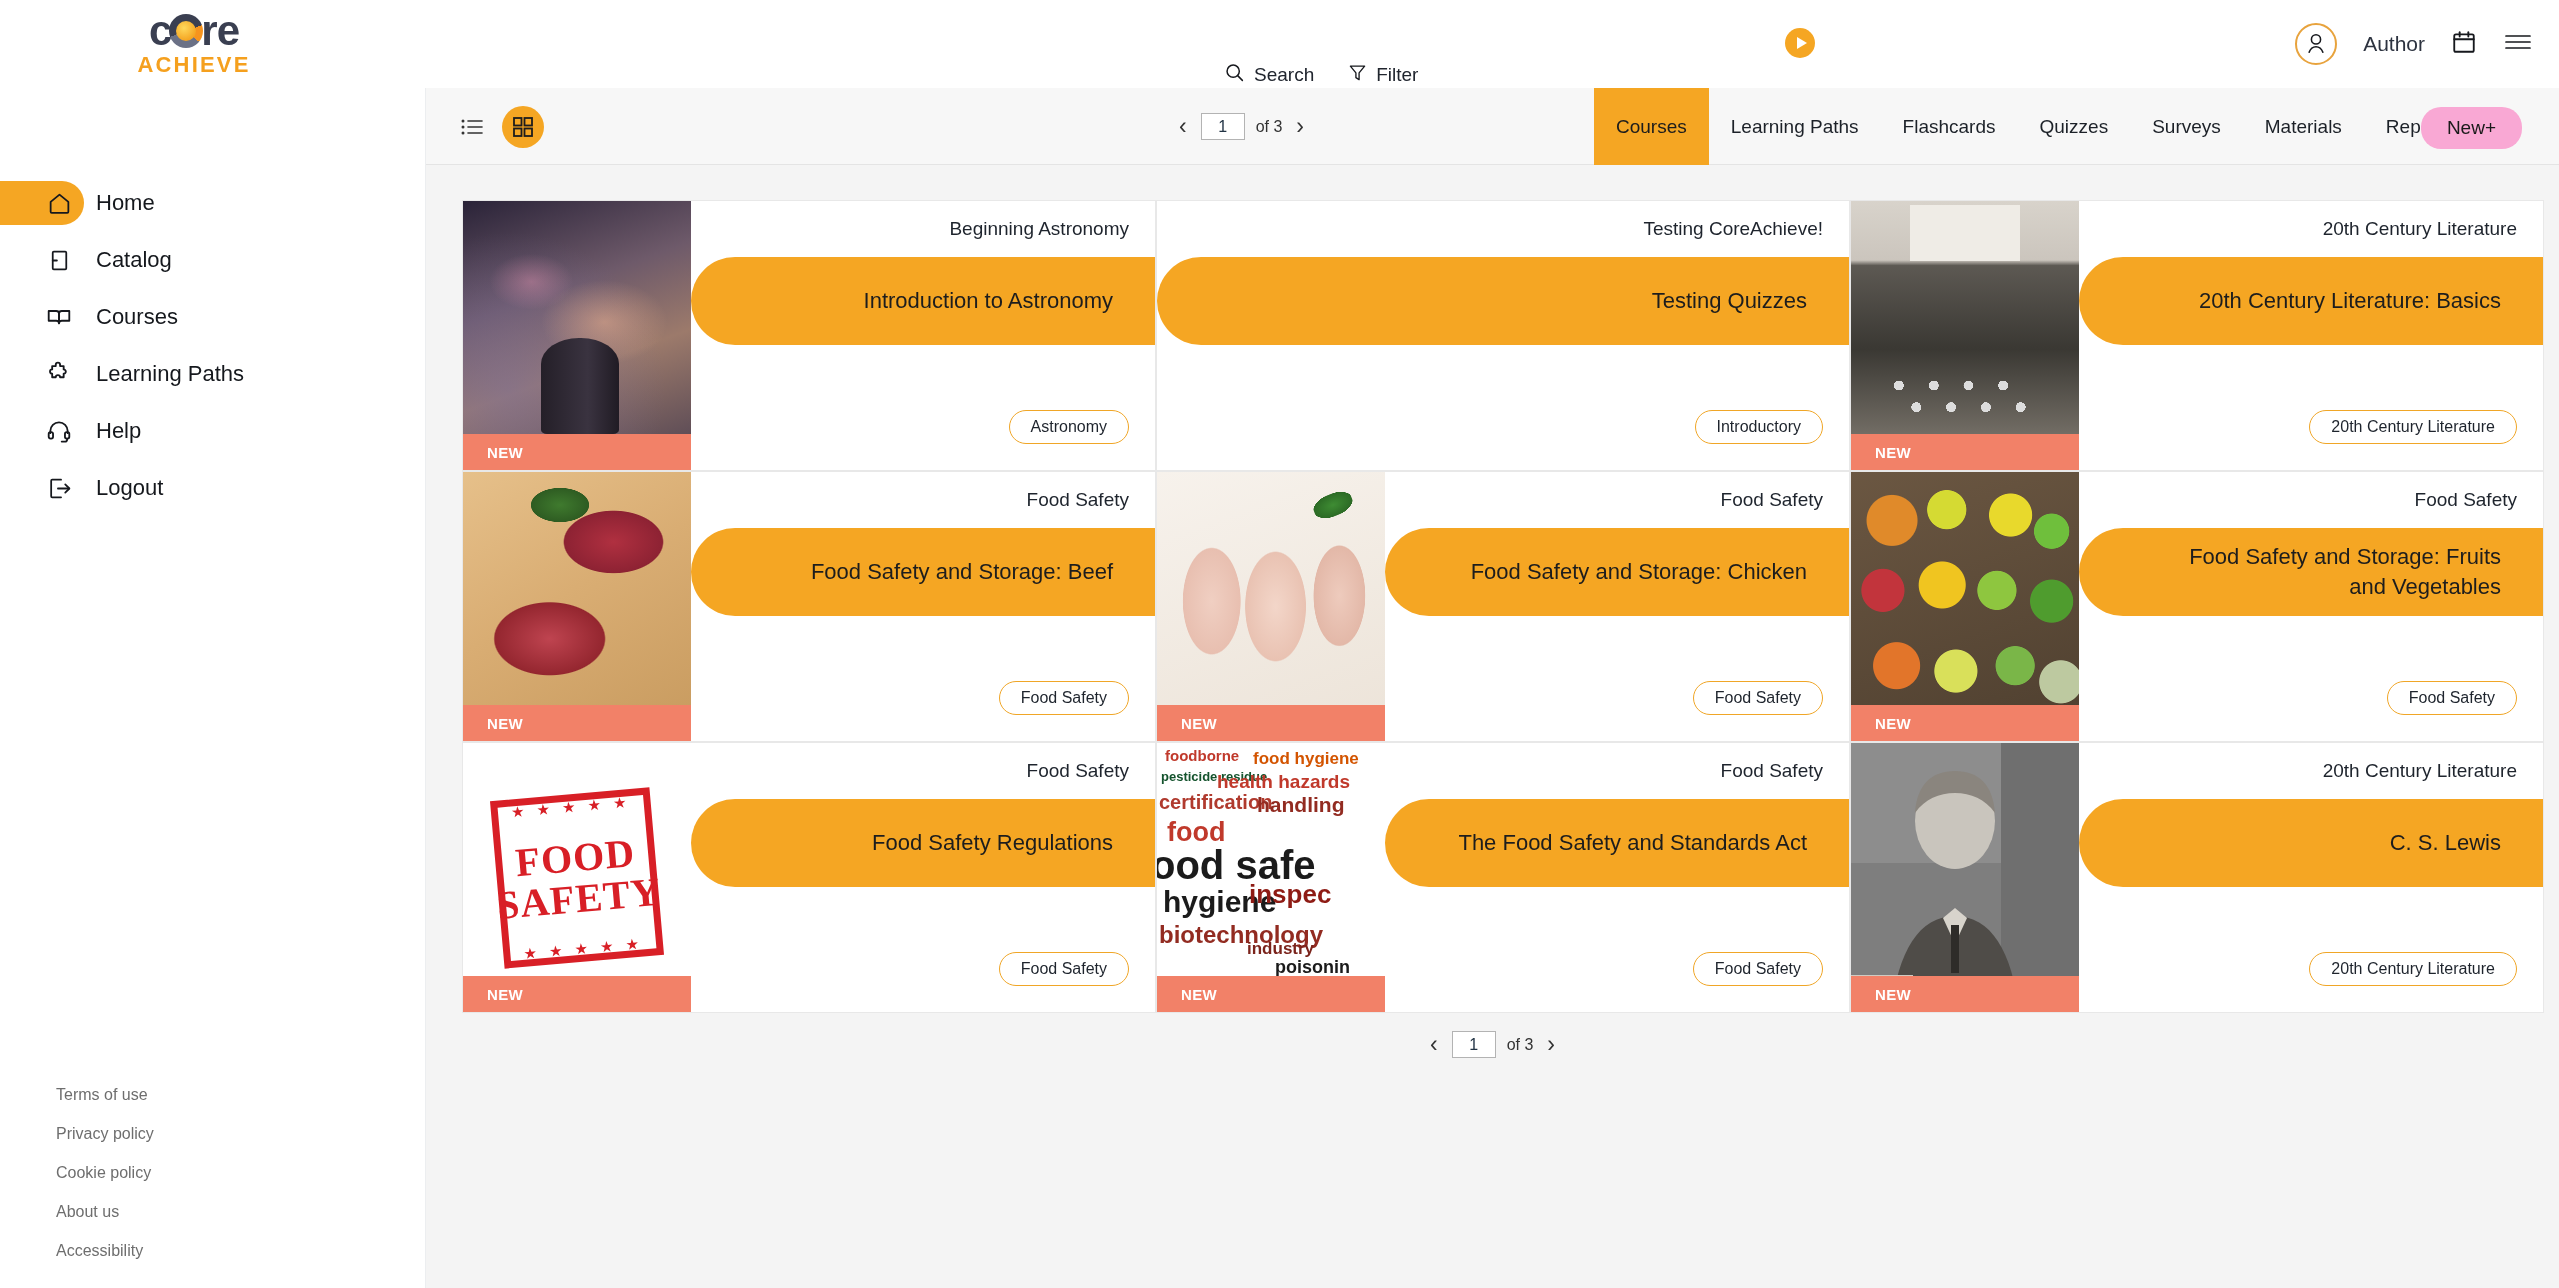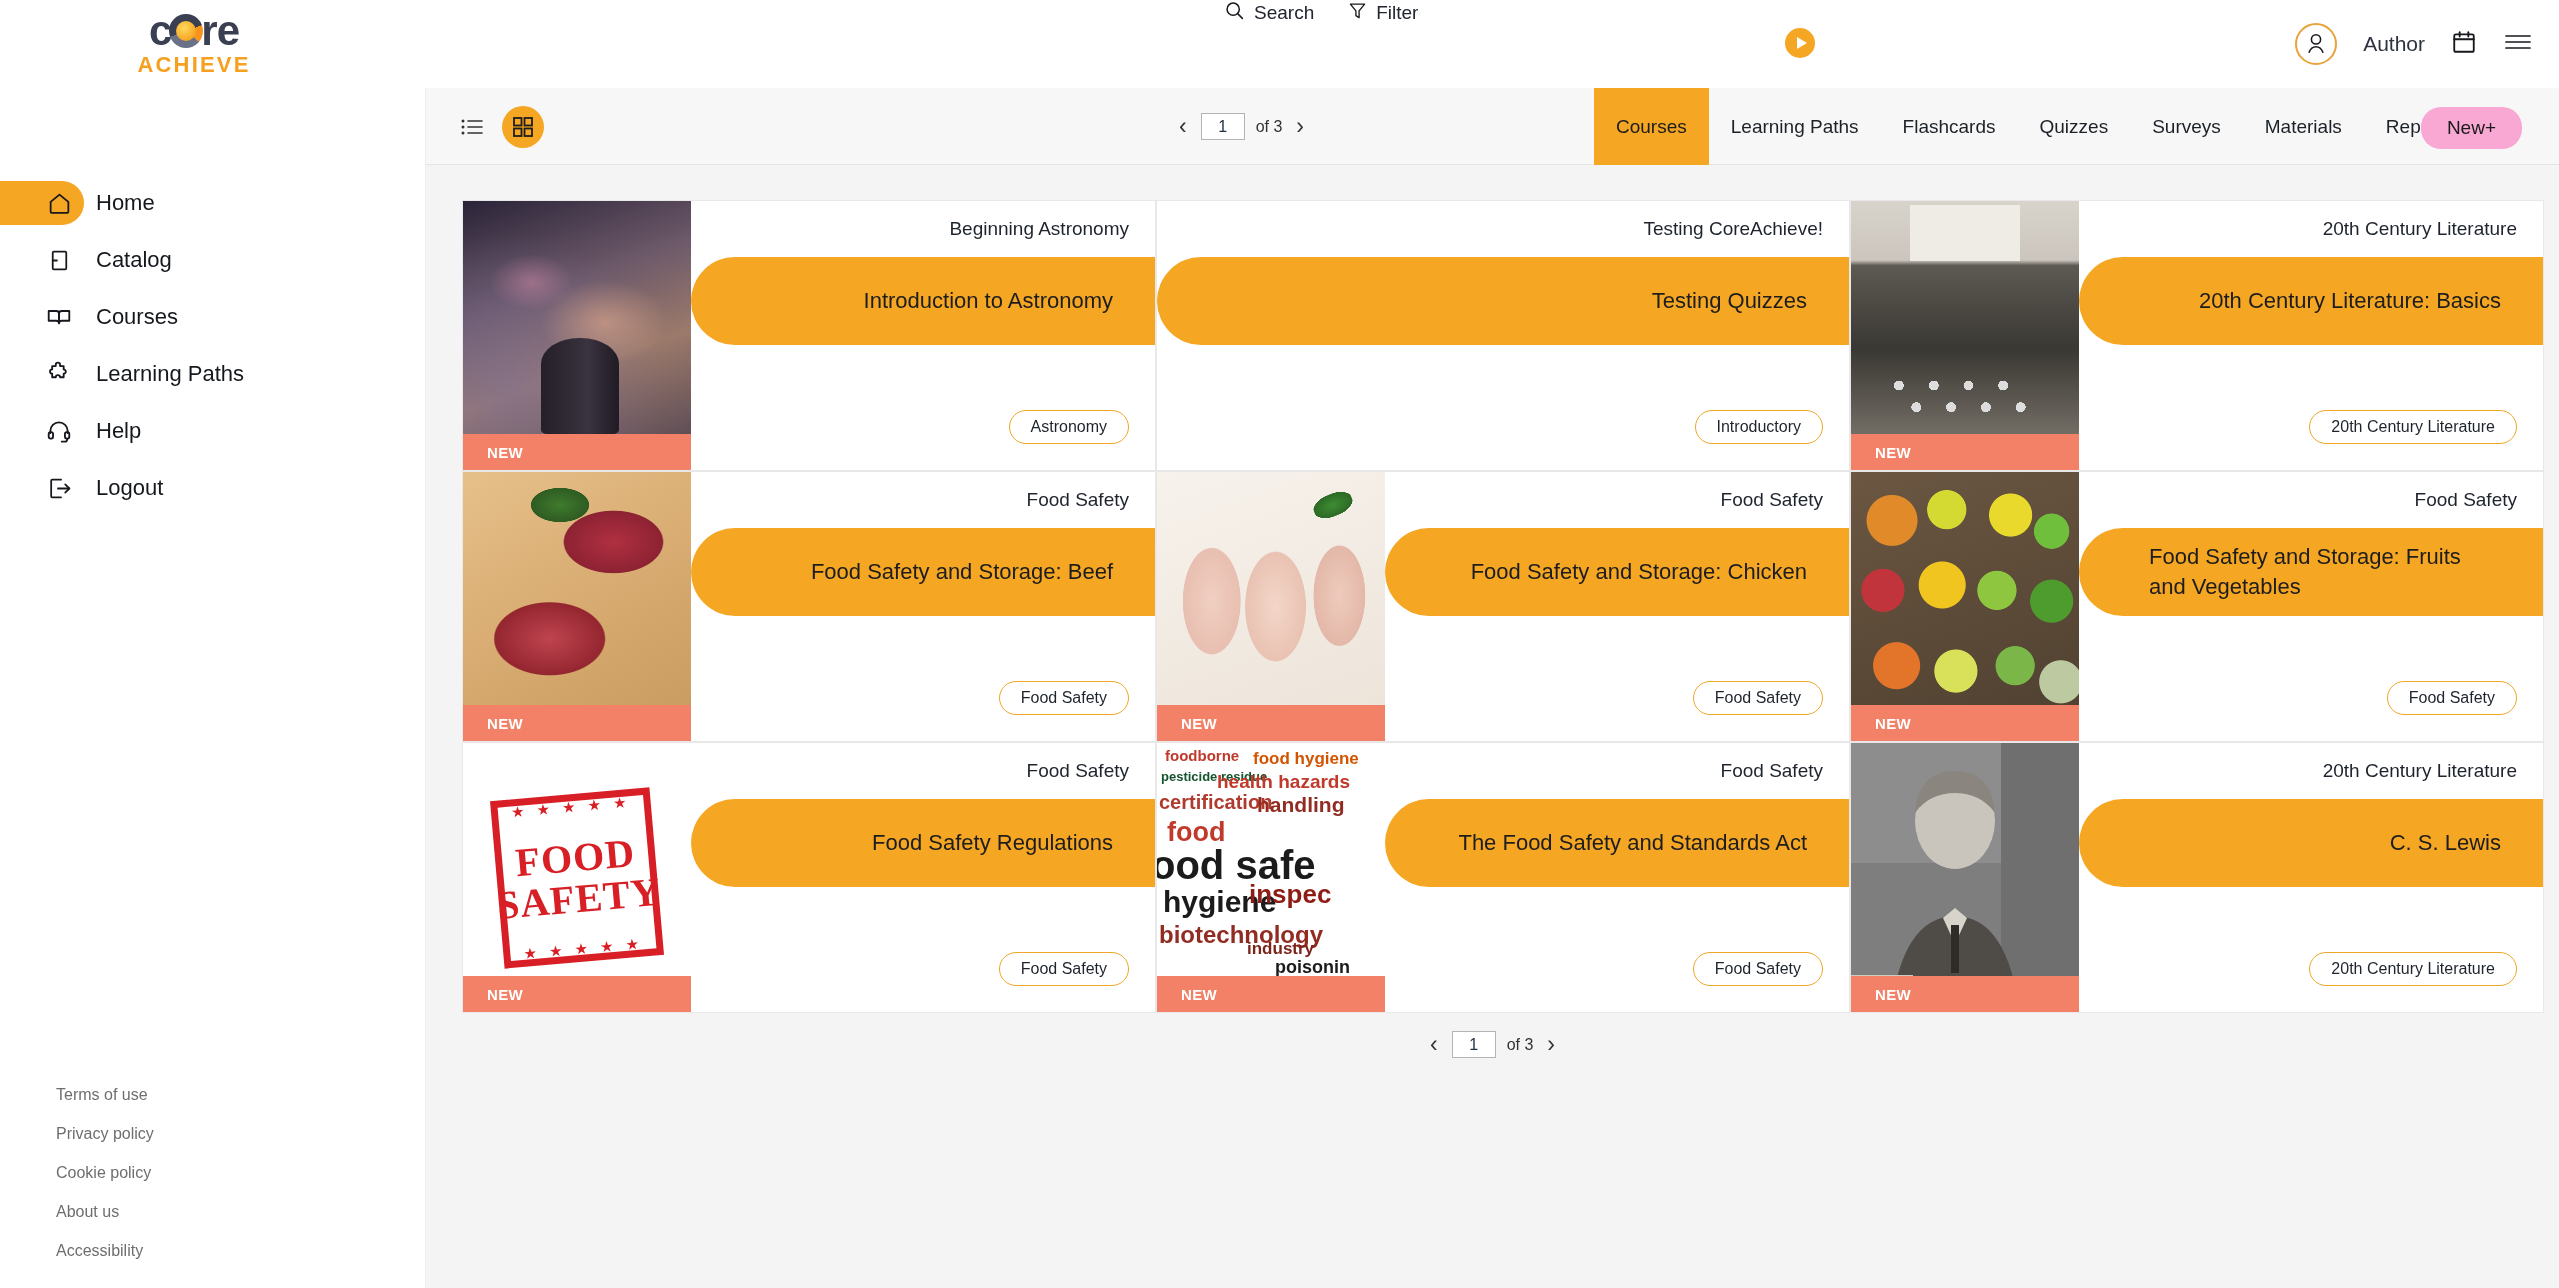--- a/index.html
+++ b/index.html
@@ -35,21 +35,21 @@
     content:""; position: absolute; left: 7px; top: 7px; width: 20px; height: 20px;
     border-radius: 50%; background: radial-gradient(circle at 40% 35%, #ffd85c, #f5a623 70%);
   }
   .logo-achieve {
     font-size: 22px; font-weight: 800; color: #f5a01e;
     letter-spacing: 2.2px; margin-top: 1px;
   }
 
   .header-center {
     position: absolute; left: 1224px; top: 0; height: 88px;
-    display: flex; align-items: flex-start; gap: 34px;
+    display: flex; align-items: flex-end; gap: 34px;
   }
   .hdr-btn {
     display: flex; align-items: center; gap: 9px;
     font-size: 19px; color: #20252e; cursor: pointer;
   }
   .play-btn {
     position: absolute; left: 1785px; top: 28px;
     width: 30px; height: 30px; border-radius: 50%;
     background: #f5a623; display: flex; align-items: center; justify-content: center;
     cursor: pointer;
@@ -176,21 +176,21 @@
     position: absolute; right: 26px; top: 17px;
     font-size: 19px; color: #1e242d; text-align: right;
   }
   .title-bar {
     position: absolute; left: 0; top: 56px; right: 0; height: 88px;
     background: #f5a623; border-top-left-radius: 44px; border-bottom-left-radius: 44px;
     display: flex; align-items: center; justify-content: flex-end;
     padding-right: 42px; padding-left: 70px;
   }
   .title-text {
-    font-size: 22px; color: #1d1d1d; line-height: 1.35;
+    font-size: 22px; color: #1d1d1d; text-align: right; line-height: 1.35;
   }
   .tag-pill {
     position: absolute; right: 26px; bottom: 26px;
     border: 1.5px solid #f0a627; border-radius: 18px; background: #ffffff;
     padding: 7px 21px; font-size: 16px; color: #1e242d; white-space: nowrap;
     cursor: pointer;
   }
 
   .bottom-pager {
     position: absolute; left: 0; top: 943px; width: 2133px;

